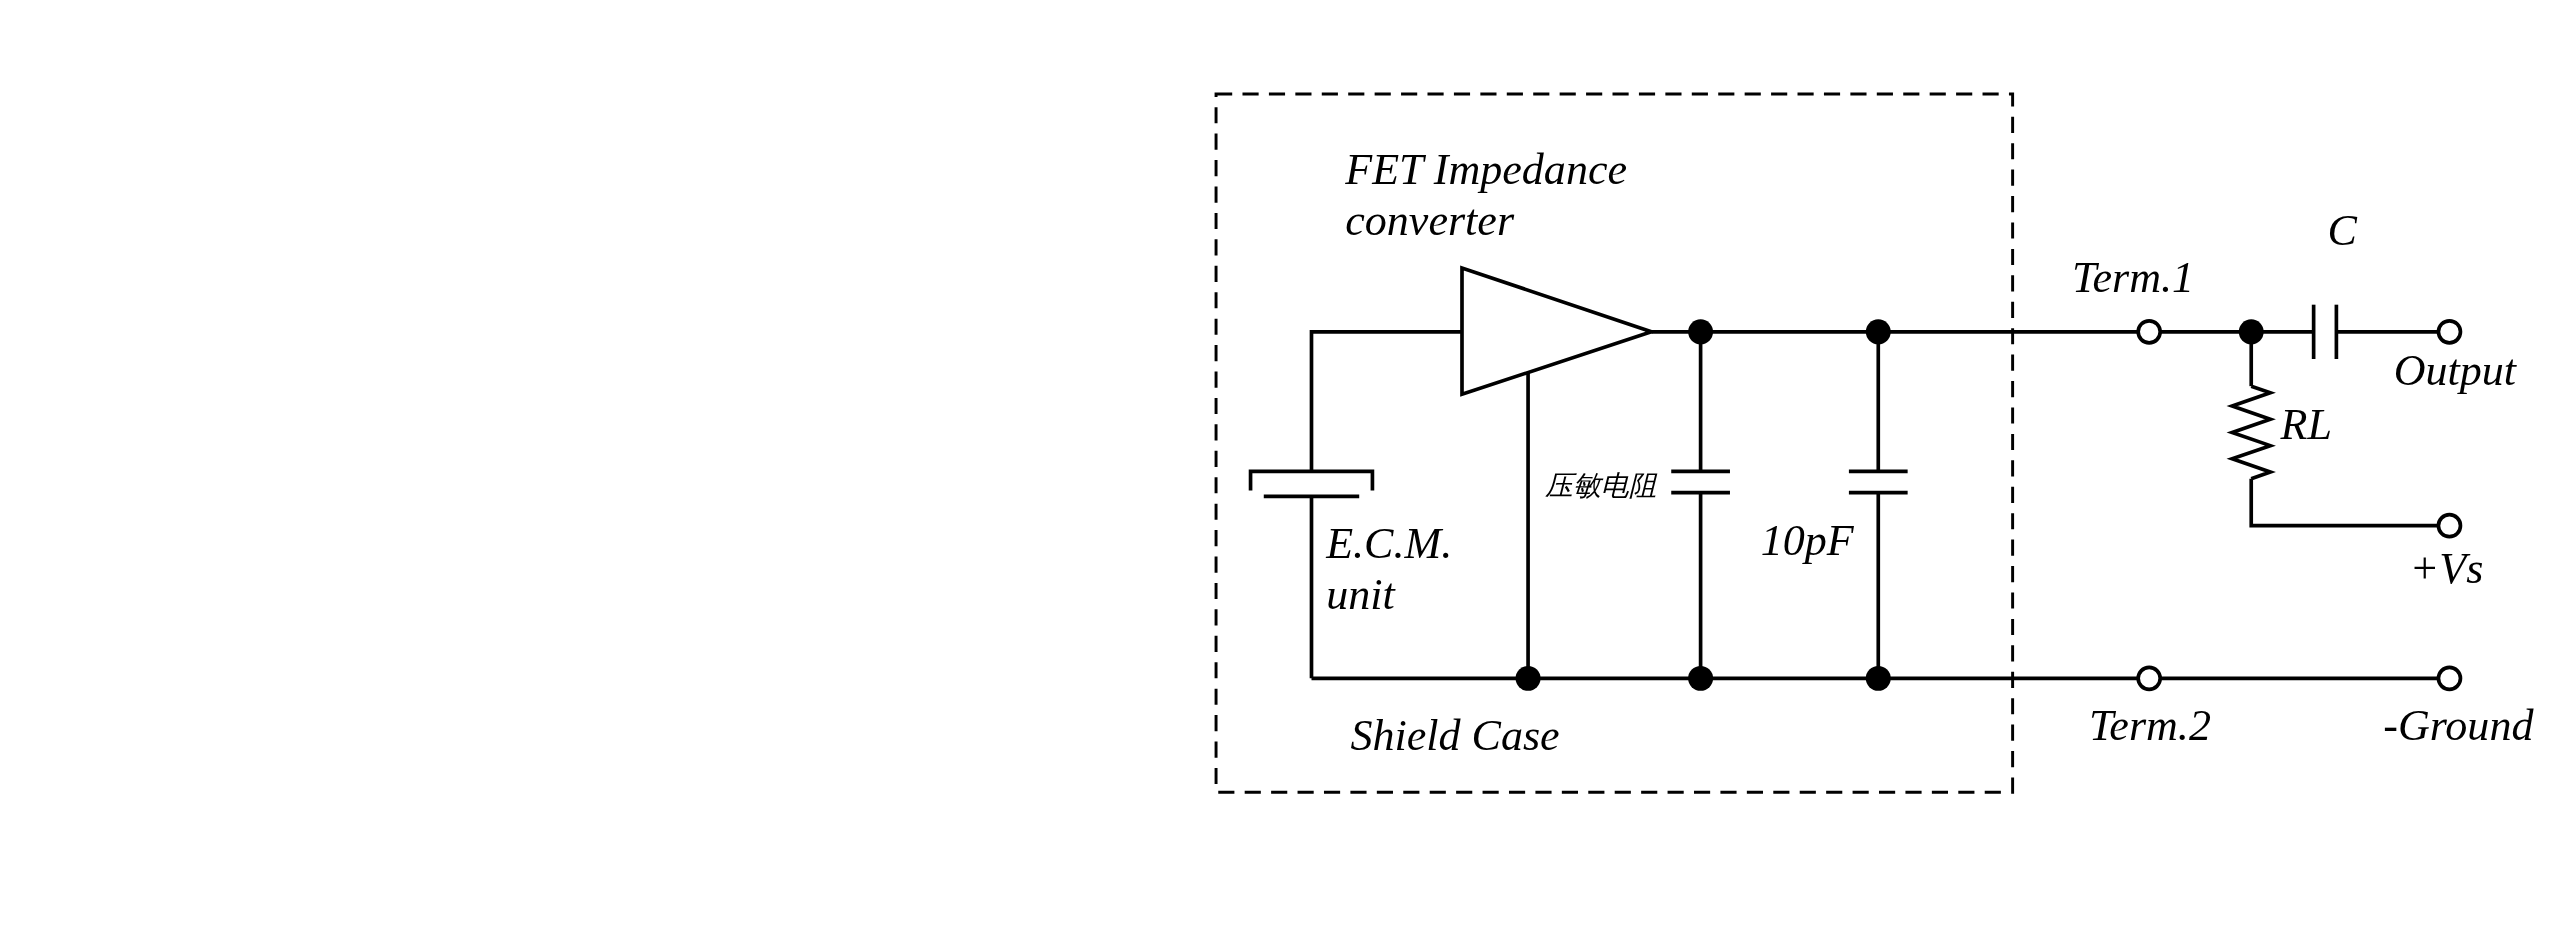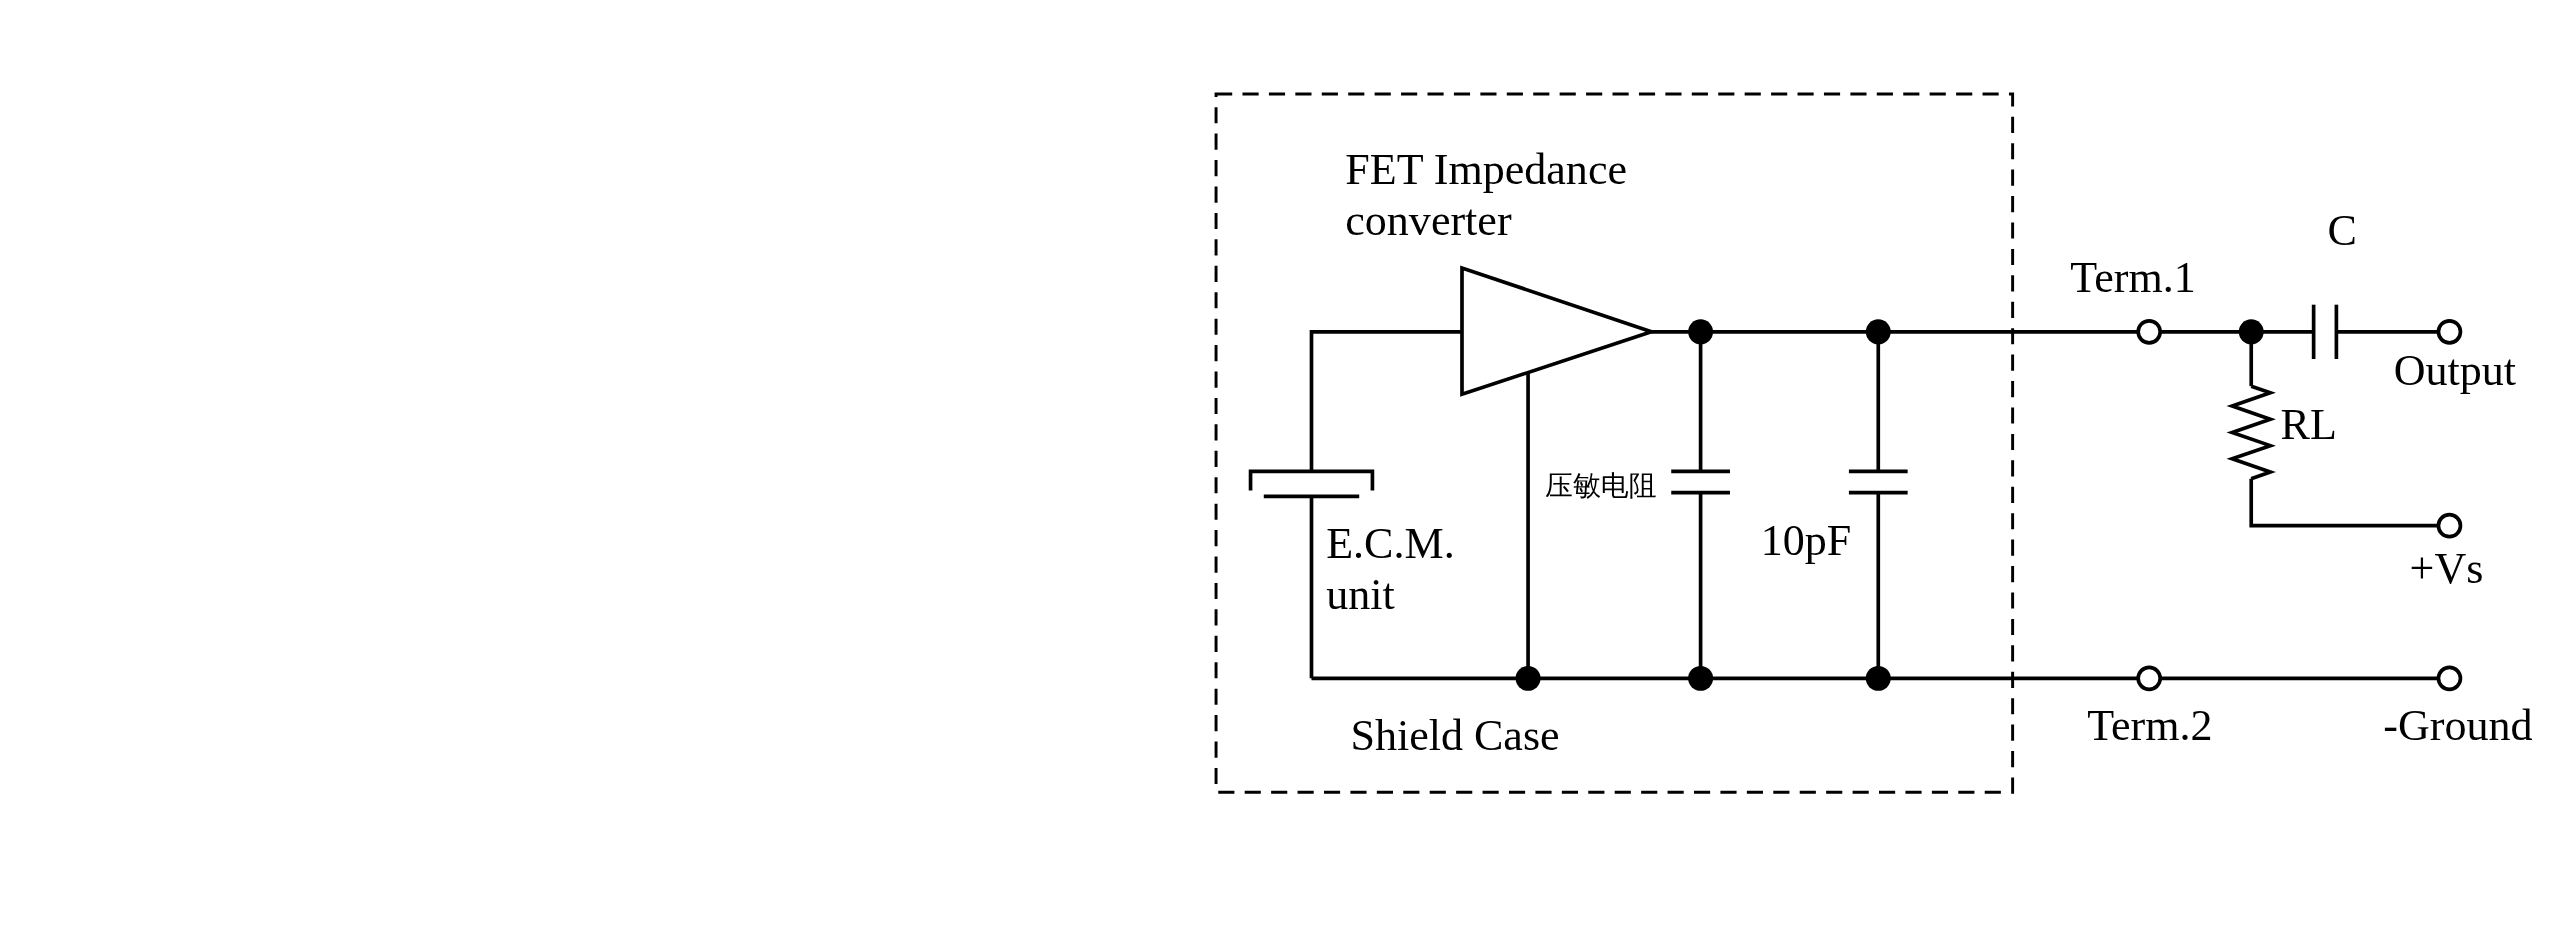--- a/index.html
+++ b/index.html
@@ -10,20 +10,21 @@
   body {
     width: 2576px;
     height: 939px;
     position: relative;
     overflow: hidden;
     font-family: "Liberation Serif", serif;
   }
   #stage {
     position: absolute;
     inset: 0;
+    font-style: italic;
   }
   svg {
     display: block;
     width: 2576px;
     height: 939px;
   }
   .wire {
     fill: none;
     stroke: #000000;
     stroke-width: 5;

